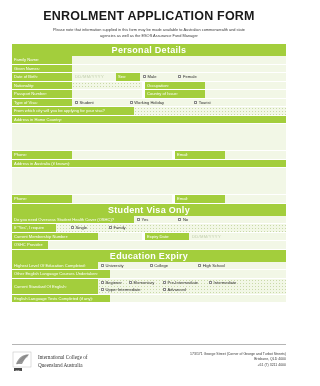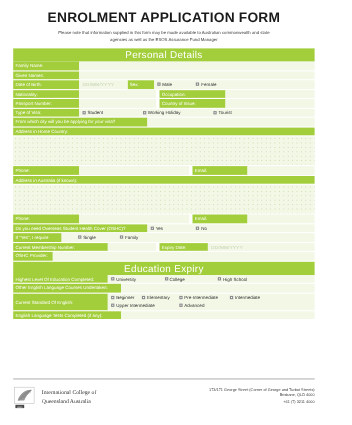--- a/index.html
+++ b/index.html
@@ -30,21 +30,21 @@
     line-height: 1.55;
     color: #3a3a3a;
     padding: 4px 52px 4px 52px;
   }
   
   .section-bar {
     background: #a3ce3c;
     color: #ffffff;
     text-align: center;
     font-size: 9px;
-    font-weight: normal;
+    font-weight: bold;
     letter-spacing: .3px;
     line-height: 12px;
     height: 12px;
     margin: 1px 12px 0 12px;
   }
   .rows { margin: 0 12px; }
   
   .row {
     display: flex;
     align-items: stretch;
@@ -254,20 +254,21 @@
     <div class="row">
       <div class="lbl" style="width:60px">Phone:</div>
       <div class="fld" style="flex:0 0 100px"></div>
       <div class="gap"></div>
       <div class="lbl" style="width:50px">Email:</div>
       <div class="fld"></div>
     </div>
 
   </div>
 
+  <div class="section-bar">Student Visa Only</div>
   <div class="rows">
 
     <div class="row">
       <div class="lbl" style="width:122px">Do you need Overseas Student Health Cover (OSHC)?</div>
       <div class="cbwrap">
         <span class="cb" style="margin-right:30px">
             <span class="box"></span>
             <span>Yes</span>
           </span>
         <span class="cb">

